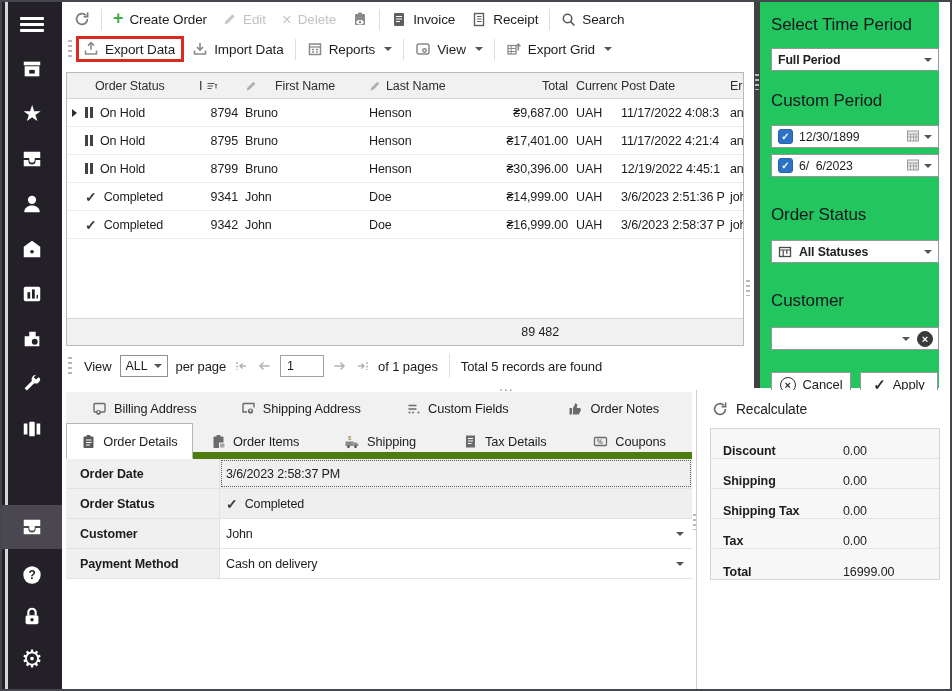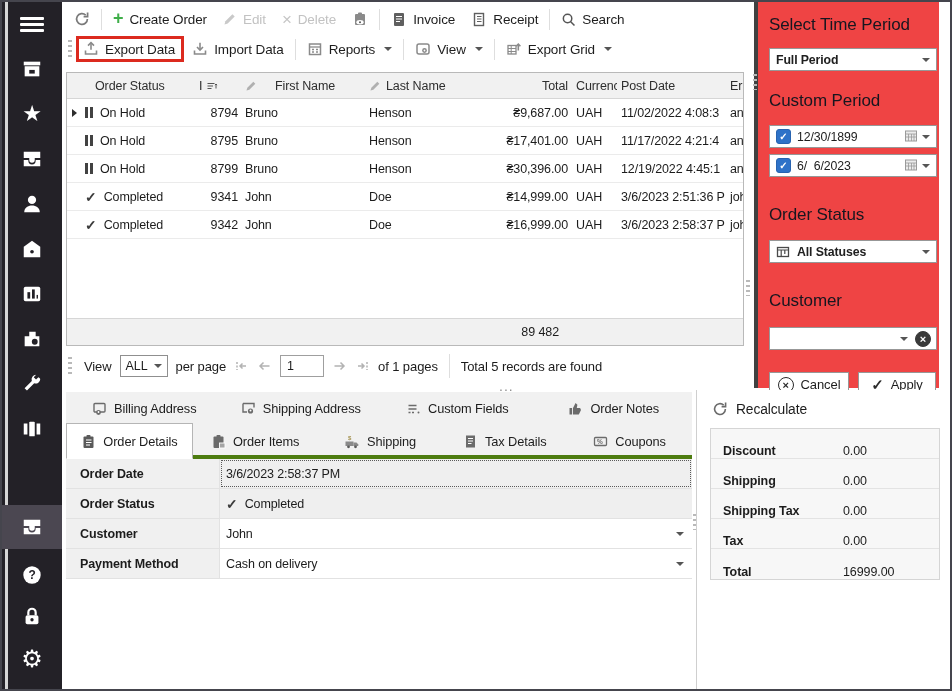--- a/index.html
+++ b/index.html
@@ -51,34 +51,34 @@
   .chk{color:#3c3c3c;font-weight:700;font-size:14px;line-height:1;}
 
   
   .pager{position:absolute;left:64px;top:349px;width:688px;height:30px;display:flex;align-items:center;font-size:13px;gap:8px;}
   .psel{display:flex;align-items:center;justify-content:space-between;width:48px;height:22px;border:1px solid #8f8f8f;padding:0 5px;font-size:12.5px;}
   .pinput{width:44px;height:22px;border:1px solid #9f9f9f;padding:2px 6px;font-size:12.5px;display:flex;align-items:center;}
   .navico{color:#b3b3b3;}
 
   
   .dots3{position:absolute;left:497px;top:376px;color:#8f8f8f;font-size:14px;letter-spacing:1px;}
-  .tabstrip{position:absolute;left:64px;top:390px;width:626px;height:67px;background:#f1f1f1;border-bottom:4px solid #4d7c0f;}
+  .tabstrip{position:absolute;left:64px;top:390px;width:626px;height:67px;background:#f1f1f1;border-bottom:7px solid #4d7c0f;}
   .trow{display:flex;height:33px;}
   .tab{flex:1;display:flex;align-items:center;justify-content:center;gap:7px;font-size:12.8px;color:#1d1d1d;white-space:nowrap;}
   .tab.active{background:#fff;border:1px solid #b5b5b5;border-bottom-color:#fff;height:36px;margin-top:-2px;position:relative;z-index:1;}
   .form{position:absolute;left:64px;top:457px;width:626px;font-size:12.5px;}
   .frow{display:flex;height:30px;border-bottom:1px solid #e2e2e2;}
   .flabel{flex:none;width:154px;background:#f0f0f0;display:flex;align-items:center;padding-left:14px;font-weight:700;border-right:1px solid #e2e2e2;}
   .fval{flex:1;display:flex;align-items:center;padding-left:6px;position:relative;gap:7px;}
   .fval .caret{position:absolute;right:8px;}
   .fval.gray{background:#efefef;}
   .fval.focus{background:#efefef;outline:1px dotted #5a5a5a;outline-offset:-2px;}
 
   
-  .fpanel{position:absolute;left:752px;top:0;width:185px;height:386px;border-left:4px solid #404040;background:#ef4444;}
+  .fpanel{position:absolute;left:752px;top:0;width:185px;height:386px;border-left:6px solid #404040;background:#22c55e;}
   .fh{font-size:17px;color:#16161f;margin:0 0 0 11px;font-weight:400;}
   .fctrl{position:relative;margin-left:11px;width:168px;height:23px;border:1px solid #979797;display:flex;align-items:center;padding:0 6px;font-size:12.3px;background:#fff;}
   .fctrl .caret{position:absolute;right:6px;}
   .bold-val{font-weight:700;color:#202020;}
   .cbox{width:15px;height:15px;background:#2e72c8;border:1px solid #2763b0;border-radius:3px;color:#fff;font-size:10px;font-weight:700;display:flex;align-items:center;justify-content:center;flex:none;margin-right:6px;}
   .calico{position:absolute;right:18px;top:3px;}
   .circle-x{width:16px;height:16px;border:1.6px solid #2b2b2b;border-radius:50%;display:inline-flex;align-items:center;justify-content:center;font-size:11px;font-weight:700;color:#2b2b2b;flex:none;}
   .circle-x.filled{background:#3a3a3a;color:#fff;border-color:#3a3a3a;}
   .btn{height:25px;border:1px solid #979797;background:#fff;display:inline-flex;align-items:center;justify-content:center;gap:7px;font-size:13px;color:#1d1d1d;}
   .applychk{color:#2b2b2b;font-weight:700;font-size:15px;line-height:1;}
@@ -329,21 +329,21 @@
             <i></i>
             <i></i>
           </span>
           <span>On Hold</span>
         </span>
       <span class="c cid">8794</span>
       <span class="c cf">Bruno</span>
       <span class="c cl">Henson</span>
       <span class="c ct">₴9,687.00</span>
       <span class="c cc">UAH</span>
-      <span class="c cp">11/02/2022 4:08:3</span>
+      <span class="c cp">11/17/2022 4:08:3</span>
       <span class="c ce">and</span>
     </div>
     <div class="grow">
       <span class="c ci"></span>
       <span class="c cs">
           <span class="pause">
             <i></i>
             <i></i>
           </span>
           <span>On Hold</span>

